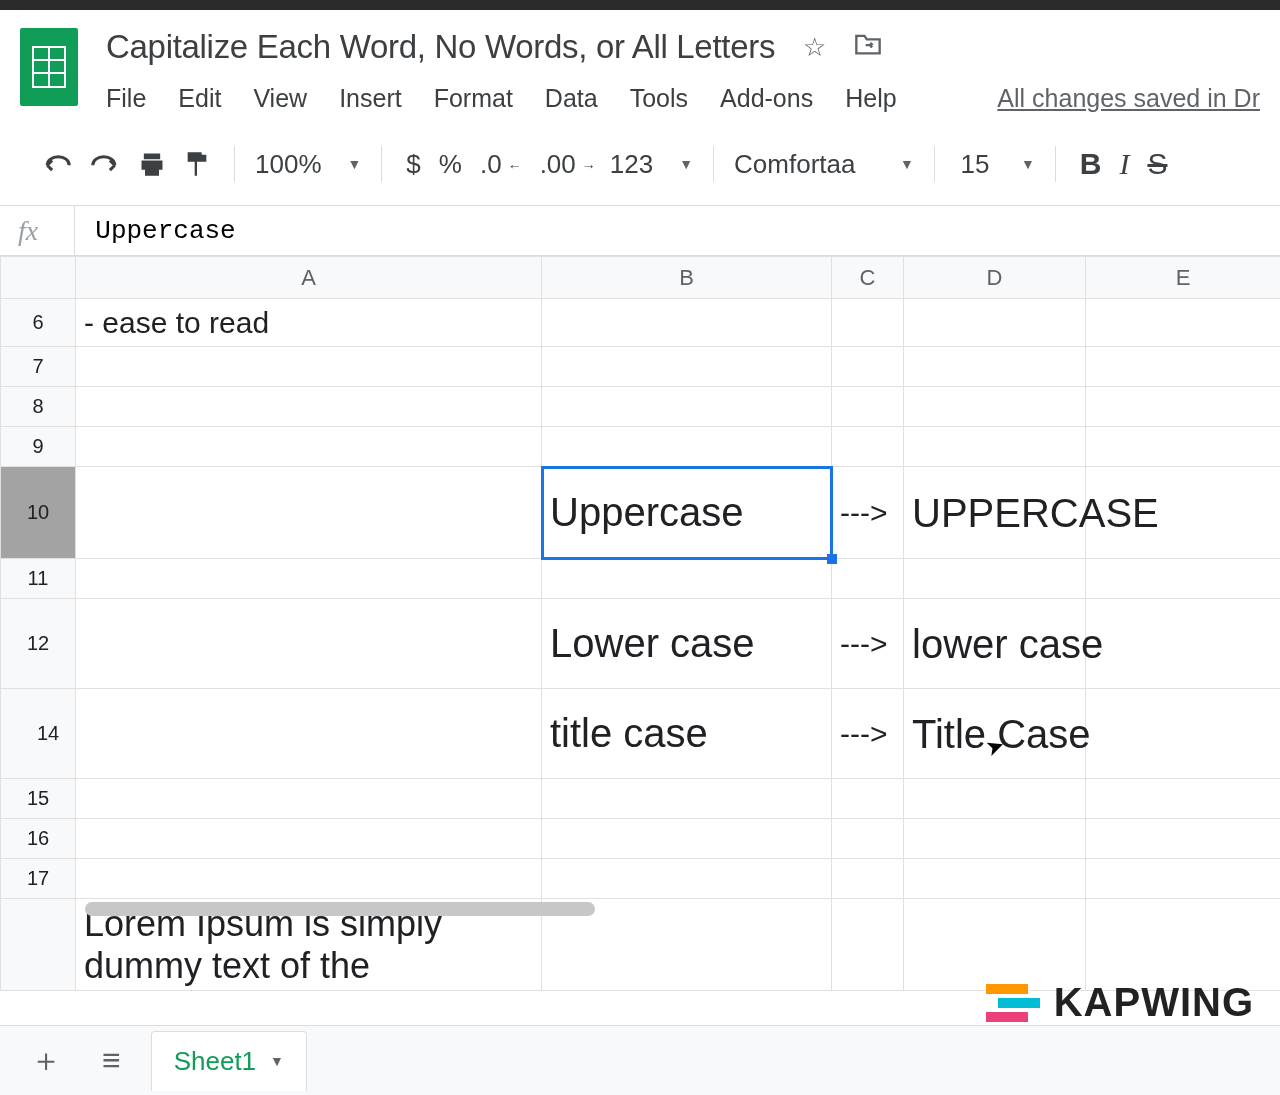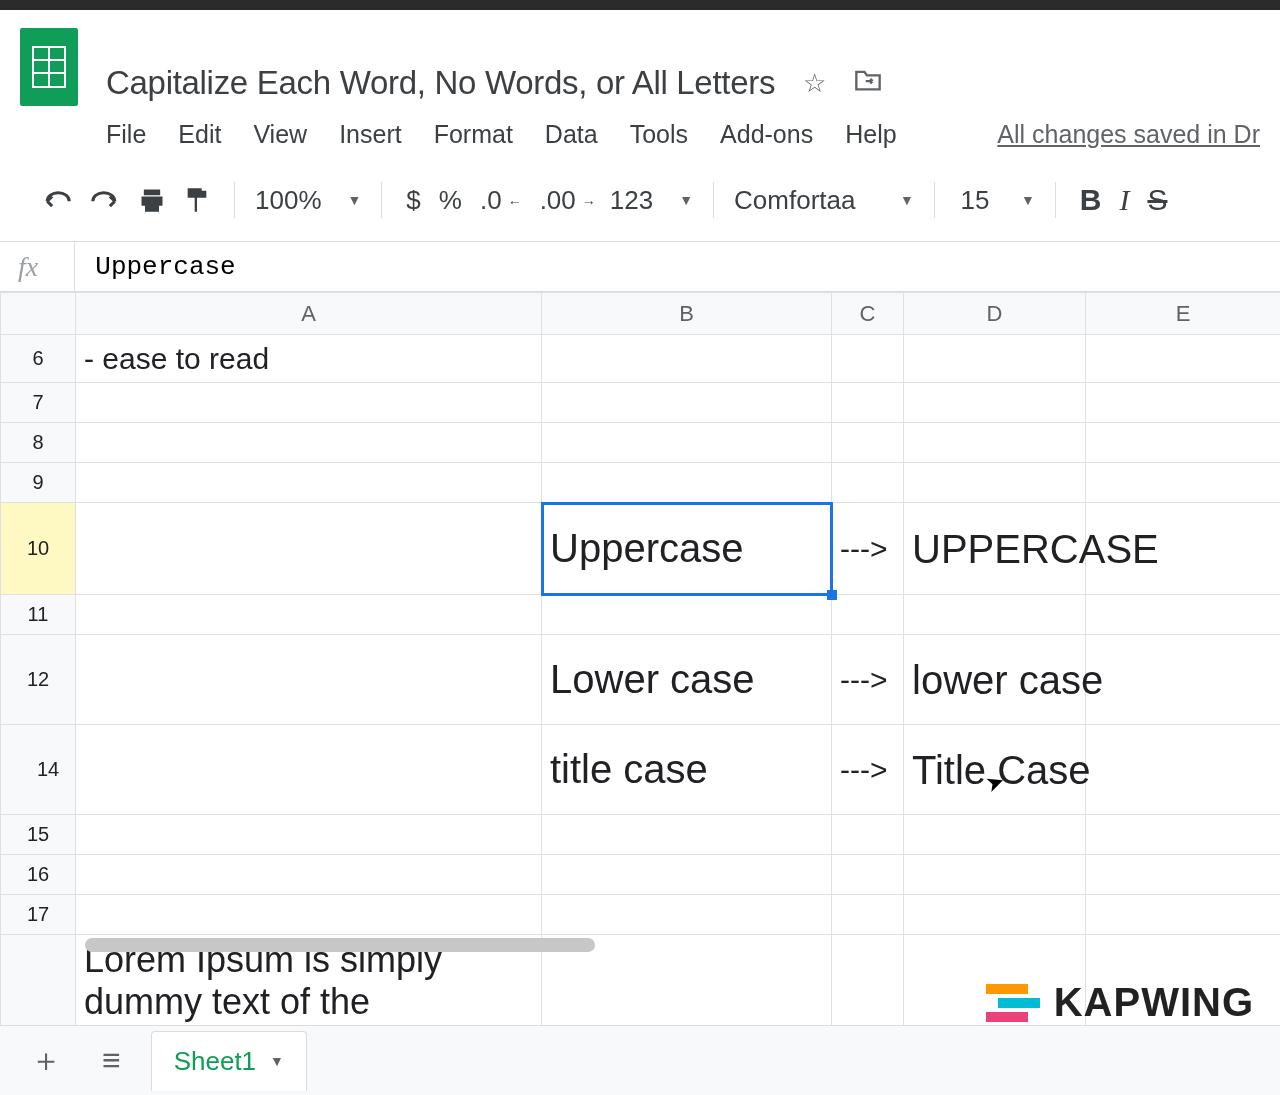--- a/index.html
+++ b/index.html
@@ -33,21 +33,21 @@
     top:18px; left:12px; right:12px; bottom:18px;
     background:
       linear-gradient(#fff,#fff) 0 0/100% 2px no-repeat,
       linear-gradient(#fff,#fff) 0 33%/100% 2px no-repeat,
       linear-gradient(#fff,#fff) 0 66%/100% 2px no-repeat,
       linear-gradient(#fff,#fff) 0 100%/100% 2px no-repeat,
       linear-gradient(#fff,#fff) 0 0/2px 100% no-repeat,
       linear-gradient(#fff,#fff) 50% 0/2px 100% no-repeat,
       linear-gradient(#fff,#fff) 100% 0/2px 100% no-repeat;
   }
-  .title-block { flex: 1; min-width: 0; margin-top: 36px; }
+  .title-block { flex: 1; min-width: 0; }
   .doc-title-row { display: flex; align-items: center; gap: 28px; }
   .doc-title {
     font-size: 33px;
     color: #3c4043;
     letter-spacing: -0.3px;
   }
   .star-icon, .folder-icon { color:#5f6368; font-size:26px; cursor:pointer; }
 
   
   .menu-bar {
@@ -152,21 +152,21 @@
   tr.col-headers th.colE { width:195px; }
 
   td.row-header {
     background:#f8f9fa;
     color:#5f6368;
     font-family: Arial, sans-serif;
     font-size:20px;
     text-align:center;
     width:75px;
   }
-  td.row-header.active { background:#fef9c3; }
+  td.row-header.active { background:#a3a3a3; }
 
   td.cell {
     padding: 0 8px;
     font-size:30px;
     height:40px;
     white-space: nowrap;
     overflow: visible;
   }
   td.cell.overflow { position: relative; }
   td.cell.overflow span { position:absolute; left:8px; top:50%; transform:translateY(-50%); white-space:nowrap; }

